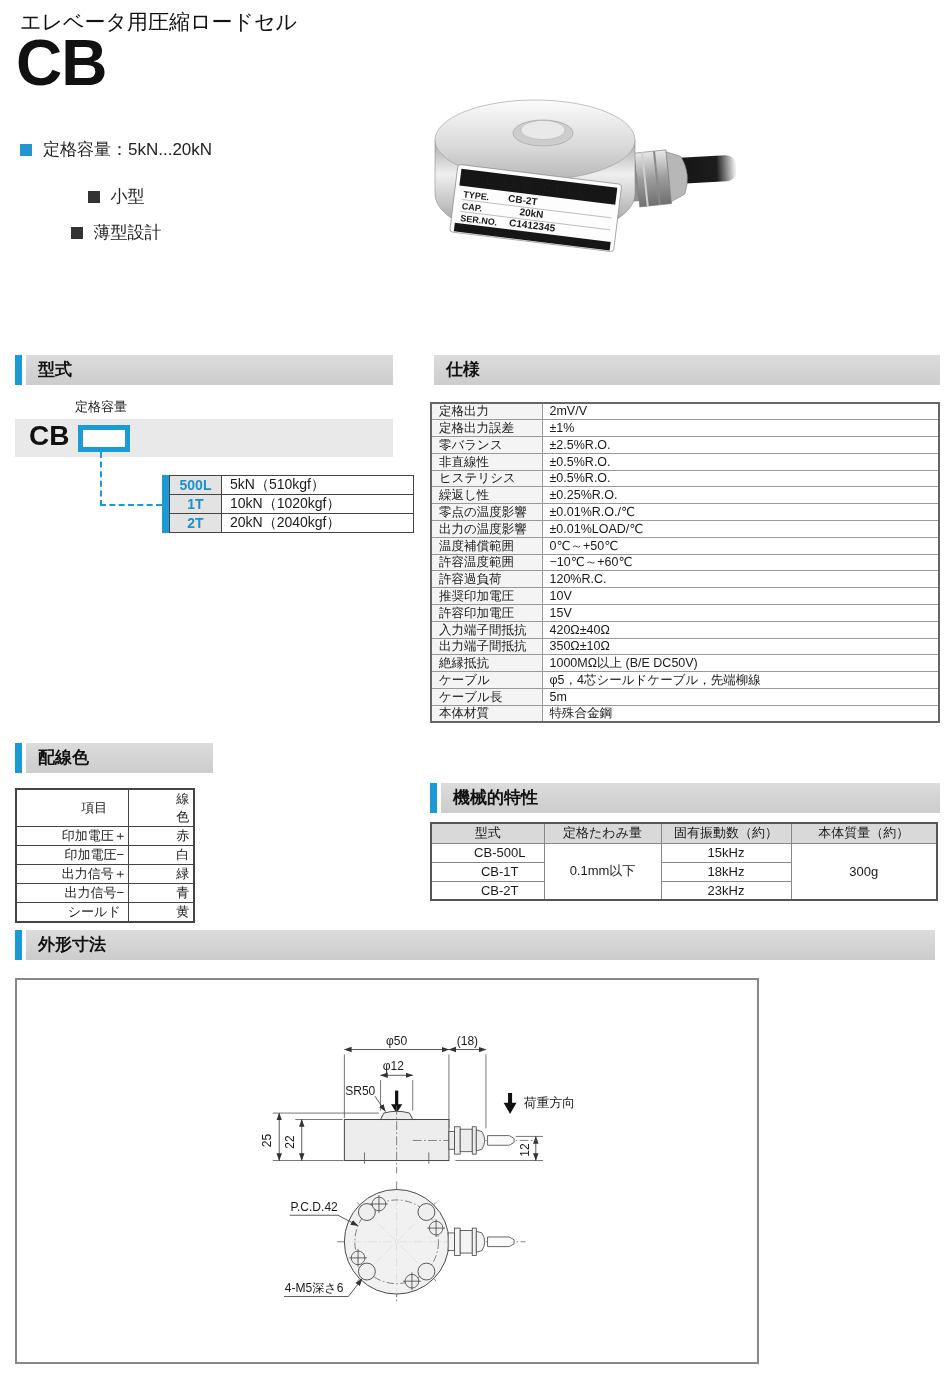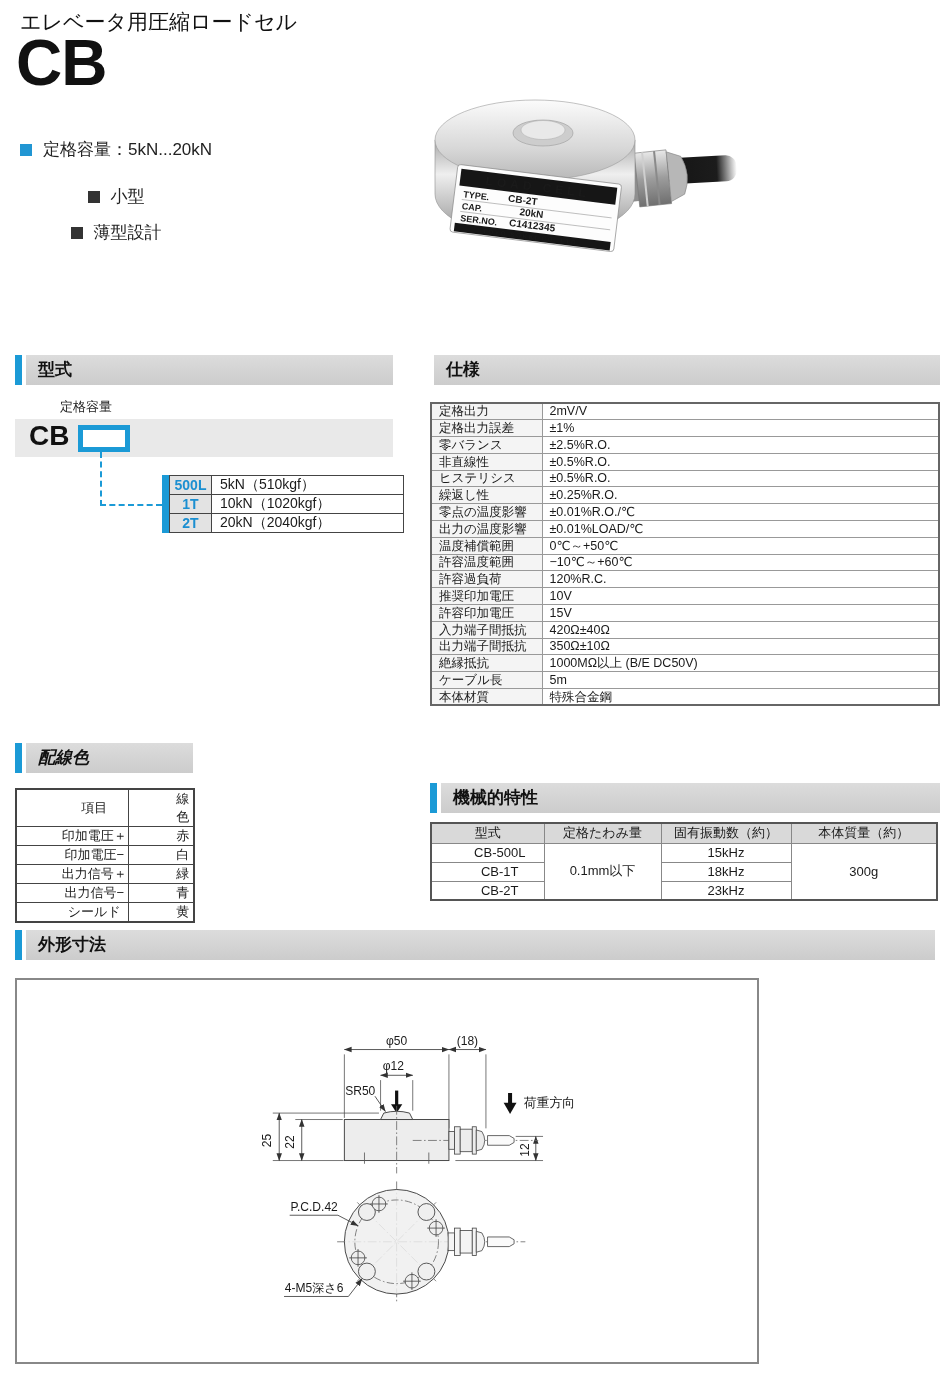--- a/index.html
+++ b/index.html
@@ -17,31 +17,31 @@
   .feature.f1 { margin-bottom:24px; }
 
   .photo { position:absolute; left:425px; top:92px; width:312px; height:168px; }
 
   
   .sec-head { position:absolute; height:30px; display:flex; }
   .sec-head .bar { width:7px; height:30px; background:#1b9ad6; }
   .sec-head .fill { margin-left:4px; flex:1; background:linear-gradient(#dcdcdc,#cccccc); line-height:30px; padding-left:12px; font-size:17px; font-weight:bold; color:#111; }
 
   
-  .cap-label { position:absolute; left:60px; top:398px; font-size:13px; color:#222; }
+  .cap-label { position:absolute; left:75px; top:398px; font-size:13px; color:#222; }
   .model-band { position:absolute; left:15px; top:419px; width:378px; height:38px; background:#e9e9e9; }
   .model-prefix { position:absolute; left:14px; top:1px; font-size:28px; font-weight:800; color:#111; }
   .model-box { position:absolute; left:63px; top:6px; width:52px; height:27px; background:#fff; border:5px solid #1b9ad6; }
   .dash-v { position:absolute; left:100px; top:452px; width:0; height:54px; border-left:2px dashed #1b9ad6; }
   .dash-h { position:absolute; left:100px; top:504px; width:62px; height:0; border-top:2px dashed #1b9ad6; }
   .opt-wrap { position:absolute; left:162px; top:475px; display:flex; }
   .opt-bar { width:7px; background:#1b9ad6; }
   table.opts { border-collapse:collapse; background:#fff; }
   table.opts td { border:1px solid #444; font-size:14px; height:19px; padding:0 8px; }
-  table.opts td.code { width:42px; background:#e3e3e3; color:#1b8fd1; font-weight:bold; text-align:center; padding:0; }
+  table.opts td.code { width:52px; background:#e3e3e3; color:#1b8fd1; font-weight:bold; text-align:center; padding:0; }
   table.opts td.val { width:192px; }
 
   
   table.spec { position:absolute; left:430px; top:402px; width:510px; border-collapse:collapse; border:2px solid #666; table-layout:fixed; }
   table.spec td { border:1px solid #999; font-size:12.5px; height:16.8px; padding:0 7px; line-height:1.15; }
   table.spec td.k { width:111px; background:#f4f4f4; }
 
   
   table.wire { position:absolute; left:15px; top:788px; width:180px; border-collapse:collapse; border:2px solid #444; table-layout:fixed; }
   table.wire td,table.wire th { border:1px solid #444; font-size:13px; font-weight:normal; height:19px; text-align:center;padding-left:44px; }
@@ -252,34 +252,38 @@
         <tr>
           <td class="k">出力端子間抵抗</td>
           <td class="v">350Ω±10Ω</td>
         </tr>
 
         <tr>
           <td class="k">絶縁抵抗</td>
           <td class="v">1000MΩ以上 (B/E DC50V)</td>
         </tr>
 
+        <tr>
+          <td class="k">ケーブル</td>
+          <td class="v">φ5，4芯シールドケーブル，先端柳線</td>
+        </tr>
 
         <tr>
           <td class="k">ケーブル長</td>
           <td class="v">5m</td>
         </tr>
 
         <tr>
           <td class="k">本体材質</td>
           <td class="v">特殊合金鋼</td>
         </tr>
       </tbody>
   </table>
 
-  <div class="sec-head" style="left:15px;top:743px;width:178px;font-style:italic;">
+  <div class="sec-head" style="left:15px;top:743px;width:198px;">
     <div class="bar"></div>
     <div class="fill">配線色</div>
   </div>
   <table class="wire">
     <thead>
       <tr>
         <th class="c1">項目</th>
         <th>線色</th>
       </tr>
     </thead>

